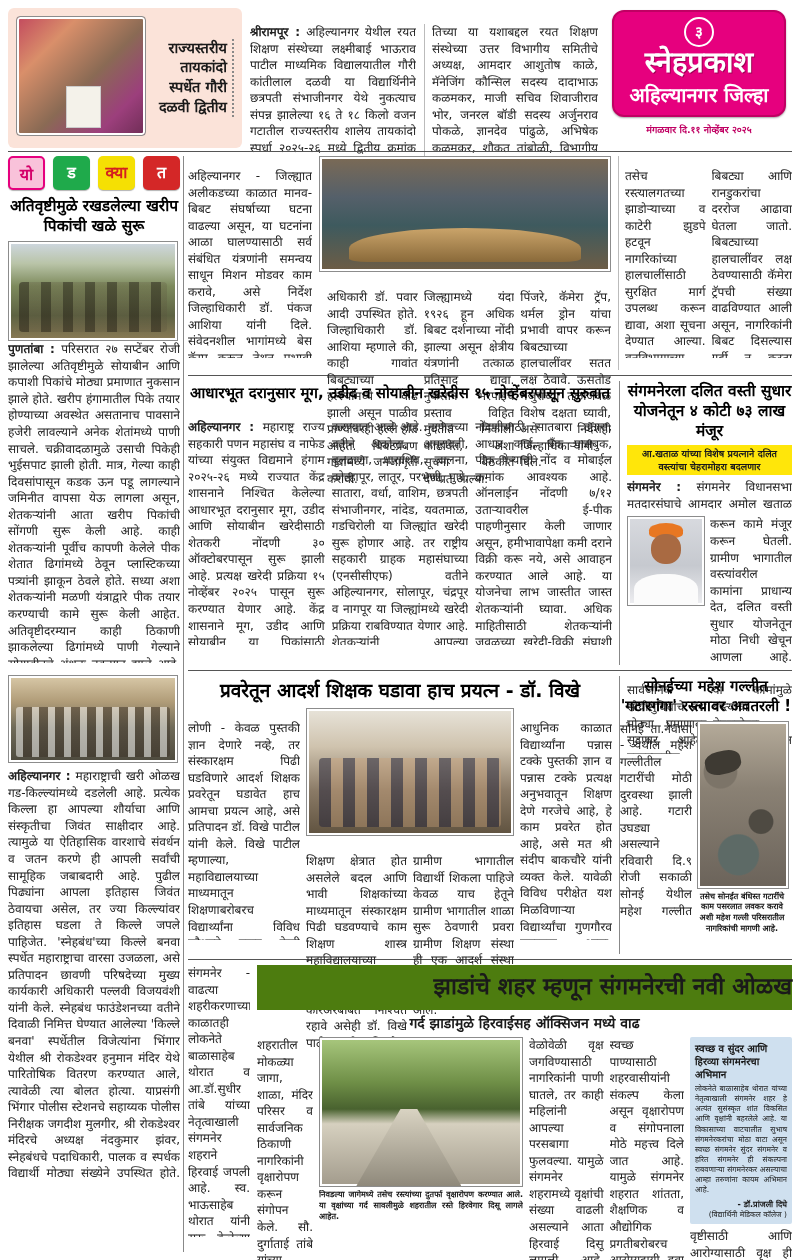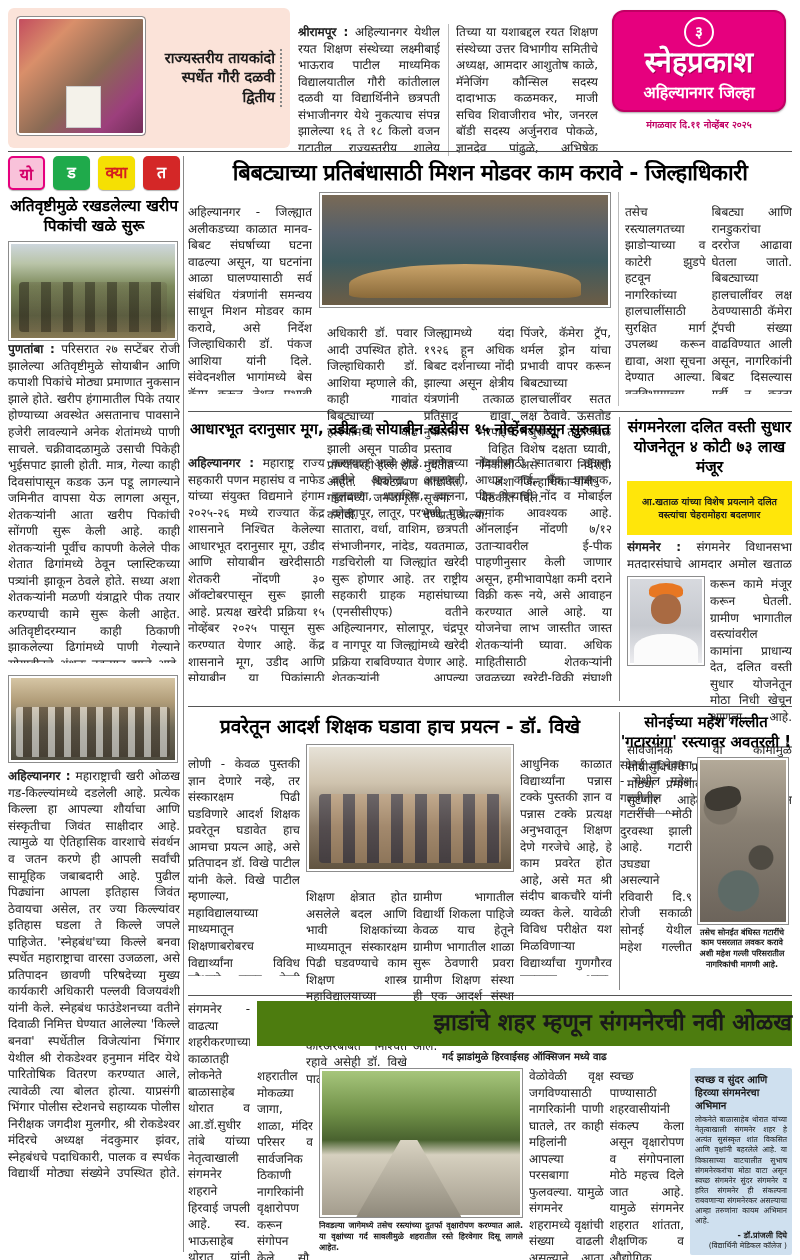--- a/index.html
+++ b/index.html
@@ -8,35 +8,35 @@
   
   .bodytext{font-size:12px;line-height:1.38;text-align:justify;color:#222;overflow:hidden;}
   .bodytext b{font-weight:bold;}
   .colrule{border-left:1px solid #bbb;}
   .hrule{position:absolute;left:8px;right:8px;height:0;border-top:1.5px solid #555;}
   .vrule{position:absolute;top:156px;bottom:8px;width:0;border-left:1.5px solid #888;}
   .photo{border:1px solid #8c8c8c;box-shadow:0 0 0 2px #fff inset;position:relative;overflow:hidden;flex:none;}
   .headline{font-weight:bold;color:#000;}
   
   .top-strip{position:absolute;left:8px;top:8px;width:784px;height:140px;display:flex;gap:8px;}
-  .gauri-box{width:282px;background:#fbe3d9;border-radius:6px;display:flex;padding:8px;box-sizing:border-box;}
+  .gauri-box{width:234px;background:#fbe3d9;border-radius:6px;display:flex;padding:8px;box-sizing:border-box;}
   .photo-gauri{width:128px;height:118px;border-radius:4px;
      background:linear-gradient(135deg,#c2485e 0%,#d98f6a 25%,#8a6a54 55%,#9c3f7c 80%,#6e2d55 100%);}
   .photo-gauri:after{content:"";position:absolute;left:38%;bottom:6%;width:26%;height:34%;background:#f4f2ea;border:1px solid #ccc;}
   .gauri-caption{flex:1;font-size:14.5px;font-weight:bold;line-height:1.35;text-align:right;
      border-right:2px dotted #888;padding-right:5px;align-self:center;}
   .top-text{flex:1;display:flex;gap:8px;padding-top:4px;}
   .top-text .col{flex:1;height:132px;}
   .masthead{width:186px;text-align:center;}
   .mast-box{margin:2px 6px 0 6px;background:#e6007e;border:2px solid #c00063;border-radius:12px;
      padding:4px 4px 7px 4px;box-shadow:0 1px 2px rgba(0,0,0,.35);}
   .issue-circle{width:26px;height:26px;margin:1px auto 0 auto;border:2px solid #ffffff;border-radius:50%;
      color:#fff;font-weight:bold;font-size:15px;line-height:26px;}
   .mast-title{color:#fff;font-weight:bold;font-size:29px;line-height:1.1;text-shadow:1px 1px 0 #9c0054;}
-  .mast-sub{color:#fff;font-weight:bold;font-size:16px;margin-top:2px;}
+  .mast-sub{color:#fff;font-weight:bold;font-size:20px;margin-top:2px;}
   .mast-date{color:#c00063;font-weight:bold;font-size:9.5px;margin-top:6px;}
   
   .left-col{position:absolute;left:8px;top:156px;width:172px;bottom:8px;}
   .tiles{display:flex;gap:5px;justify-content:space-between;margin-bottom:6px;}
   .tile{width:37px;height:34px;border-radius:5px;font-weight:bold;font-size:16px;line-height:34px;
      text-align:center;box-shadow:0 1px 1px rgba(0,0,0,.3);}
   .tile-0{background:#f9c2da;color:#d4006a;border:2px solid #e6007e;box-sizing:border-box;}
   .tile-1{background:#1faa4b;color:#ffffff;}
   .tile-2{background:#f5e003;color:#d42020;}
   .tile-3{background:#d42727;color:#ffffff;}
@@ -72,21 +72,21 @@
   .leopard-right{flex:1;display:flex;gap:6px;border-left:1px solid #bbb;padding-left:6px;}
   .leopard-right .col{flex:1;}
   
   .row2{display:flex;gap:7px;height:284px;}
   .procure{width:424px;}
   .procure-head{font-size:15px;text-align:center;margin:1px 0 5px 0;}
   .procure-cols{display:flex;gap:7px;height:250px;}
   .procure-cols .col{flex:1;}
   .dalit{flex:1;border-left:1.5px solid #888;padding-left:7px;}
   .dalit-head{font-size:15.5px;text-align:center;line-height:1.3;margin:0 0 4px 0;}
-  .dalit-sub{background:#ffe60a;font-weight:bold;font-size:9.5px;text-align:center;padding:14px 1px;margin-bottom:4px;}
+  .dalit-sub{background:#ffe60a;font-weight:bold;font-size:9.5px;text-align:center;padding:2px 1px;margin-bottom:4px;}
   .dalit-top{display:flex;gap:5px;}
   .photo-portrait{width:76px;height:88px;background:linear-gradient(180deg,#d8dadf 0%,#c6c9cf 55%,#eeeef1 100%);}
   .portrait-cap{position:absolute;top:6%;left:27%;width:46%;height:17%;background:#e87722;border-radius:50% 50% 30% 30%;}
   .portrait-face{position:absolute;top:19%;left:30%;width:40%;height:34%;background:#a96a42;border-radius:46%;}
   .portrait-body{position:absolute;bottom:-2%;left:8%;width:84%;height:38%;background:#fbfbfb;border-radius:45% 45% 0 0;}
   .dalit-lead{flex:1;height:150px;}
   .dalit-cols{display:flex;gap:6px;margin-top:4px;height:96px;}
   .dalit-cols .col{flex:1;}
   
   .row3{display:flex;gap:7px;height:278px;}
@@ -175,21 +175,20 @@
     <div class="lc-head headline">अतिवृष्टीमुळे रखडलेल्या खरीप पिकांची खळे सुरू</div>
     <div class="photo photo-kharip"></div>
     <p class="bodytext lc-body1"><b>पुणतांबा :</b> <span>परिसरात २७ सप्टेंबर रोजी झालेल्या अतिवृष्टीमुळे सोयाबीन आणि कपाशी पिकांचे मोठ्या प्रमाणात नुकसान झाले होते. खरीप हंगामातील पिके तयार होण्याच्या अवस्थेत असतानाच पावसाने हजेरी लावल्याने अनेक शेतांमध्ये पाणी साचले. चक्रीवादळामुळे उसाची पिकेही भुईसपाट झाली होती. मात्र, गेल्या काही दिवसांपासून कडक ऊन पडू लागल्याने जमिनीत वापसा येऊ लागला असून, शेतकऱ्यांनी आता खरीप पिकांची सोंगणी सुरू केली आहे. काही शेतकऱ्यांनी पूर्वीच कापणी केलेले पीक शेतात ढिगांमध्ये ठेवून प्लास्टिकच्या पत्र्यांनी झाकून ठेवले होते. सध्या अशा शेतकऱ्यांनी मळणी यंत्राद्वारे पीक तयार करण्याची कामे सुरू केली आहेत. अतिवृष्टीदरम्यान काही ठिकाणी झाकलेल्या ढिगांमध्ये पाणी गेल्याने सोयाबीनचे अंशतः नुकसान झाले आहे. याशिवाय सोंगणी व मळणीच्या खर्चातही वाढ झाली असून शासनाने नुकसानग्रस्त शेतकऱ्यांना आर्थिक मदत द्यावी, अशी मागणी परिसरातील शेतकऱ्यांकडून होत आहे.</span></p>
     <div class="photo photo-kille"></div>
     <p class="bodytext lc-body2"><b>अहिल्यानगर :</b> <span>महाराष्ट्राची खरी ओळख गड-किल्ल्यांमध्ये दडलेली आहे. प्रत्येक किल्ला हा आपल्या शौर्याचा आणि संस्कृतीचा जिवंत साक्षीदार आहे. त्यामुळे या ऐतिहासिक वारशाचे संवर्धन व जतन करणे ही आपली सर्वांची सामूहिक जबाबदारी आहे. पुढील पिढ्यांना आपला इतिहास जिवंत ठेवायचा असेल, तर ज्या किल्ल्यांवर इतिहास घडला ते किल्ले जपले पाहिजेत. 'स्नेहबंध'च्या किल्ले बनवा स्पर्धेत महाराष्ट्राचा वारसा उजळला, असे प्रतिपादन छावणी परिषदेच्या मुख्य कार्यकारी अधिकारी पल्लवी विजयवंशी यांनी केले. स्नेहबंध फाउंडेशनच्या वतीने दिवाळी निमित्त घेण्यात आलेल्या 'किल्ले बनवा' स्पर्धेतील विजेत्यांना भिंगार येथील श्री रोकडेश्वर हनुमान मंदिर येथे पारितोषिक वितरण करण्यात आले, त्यावेळी त्या बोलत होत्या. याप्रसंगी भिंगार पोलीस स्टेशनचे सहाय्यक पोलीस निरीक्षक जगदीश मुलगीर, श्री रोकडेश्वर मंदिरचे अध्यक्ष नंदकुमार झंवर, स्नेहबंधचे पदाधिकारी, पालक व स्पर्धक विद्यार्थी मोठ्या संख्येने उपस्थित होते. स्पर्धेत सहभागी विद्यार्थ्यांना प्रमाणपत्र व पारितोषिके देऊन गौरविण्यात आले. किल्ले बनविण्याच्या या उपक्रमातून मुलांमध्ये इतिहासाची आवड निर्माण होत असल्याचे मत मान्यवरांनी व्यक्त केले.</span></p>
   </div>
 
   <div class="main">
 
     <div>
-      <div class="headline leopard-head">बिबट्याच्या प्रतिबंधासाठी मिशन मोडवर काम करावे - जिल्हाधिकारी</div>
       <div class="leopard-grid">
         <p class="bodytext leopard-c1">अहिल्यानगर - जिल्ह्यात अलीकडच्या काळात मानव-बिबट संघर्षाच्या घटना वाढल्या असून, या घटनांना आळा घालण्यासाठी सर्व संबंधित यंत्रणांनी समन्वय साधून मिशन मोडवर काम करावे, असे निर्देश जिल्हाधिकारी डॉ. पंकज आशिया यांनी दिले. संवेदनशील भागांमध्ये बेस कॅम्प करून तेथून प्रभावी प्रतिबंधात्मक उपाययोजना राबवाव्यात, अशा सूचनाही त्यांनी दिल्या. जिल्हाधिकारी कार्यालयात आयोजित जिल्हा बिबट प्रतिबंध समितीच्या आढावा बैठकीत ते बोलत होते. बैठकीस जिल्हा परिषदेचे मुख्य कार्यकारी अधिकारी आनंद भंडारी, जिल्हा पोलीस अधीक्षक सोमनाथ घार्गे, उपवनसंरक्षक धर्मवीर सालविठ्ठल, निवासी उपजिल्हाधिकारी बाबासाहेब शिंदे, जिल्हा नियोजन अधिकारी व महावितरणचे अधीक्षक</p>
         <div class="leopard-center">
           <div class="photo photo-meeting"></div>
           <div class="leopard-under">
             <p class="bodytext col">अधिकारी डॉ. पवार आदी उपस्थित होते. जिल्हाधिकारी डॉ. आशिया म्हणाले की, काही गावांत बिबट्याच्या हल्ल्यांमध्ये वाढ झाली असून पाळीव प्राण्यांवरही हल्ले होत आहेत. बिबटप्रवण गावांमध्ये जनजागृती करावी.</p>
             <p class="bodytext col">जिल्ह्यामध्ये यंदा १९२६ हून अधिक बिबट दर्शनाच्या नोंदी झाल्या असून क्षेत्रीय यंत्रणांनी तत्काळ प्रतिसाद द्यावा. नुकसान भरपाईचे प्रस्ताव विहित मुदतीत निकाली काढावेत, अशा सूचना बैठकीत देण्यात आल्या.</p>
             <p class="bodytext col">पिंजरे, कॅमेरा ट्रॅप, थर्मल ड्रोन यांचा प्रभावी वापर करून बिबट्याच्या हालचालींवर सतत लक्ष ठेवावे. ऊसतोड मजुरांच्या तळांजवळ विशेष दक्षता घ्यावी, असे निर्देशही जिल्हाधिकाऱ्यांनी दिले.</p>
           </div>
         </div>
@@ -258,21 +257,21 @@
         </div>
       </div>
     </div>
 
     <hr class="sec-rule">
 
     <div class="bottom">
       <p class="bodytext bot-c1" style="margin:0;">संगमनेर - वाढत्या शहरीकरणाच्या काळातही लोकनेते बाळासाहेब थोरात व आ.डॉ.सुधीर तांबे यांच्या नेतृत्वाखाली संगमनेर शहराने हिरवाई जपली आहे. स्व. भाऊसाहेब थोरात यांनी सुरू केलेल्या दंडकारण्य अभियानातून तालुक्यात लाखो वृक्षांची लागवड झाली असून झाडांचे शहर म्हणून संगमनेरची नवी ओळख निर्माण झाली आहे.</p>
       <div class="bot-main">
         <div class="trees-band">झाडांचे शहर म्हणून संगमनेरची नवी ओळख</div>
-        <div style="text-align:center;font-weight:bold;font-size:10px;margin-top:3px;">गर्द झाडांमुळे हिरवाईसह ऑक्सिजन मध्ये वाढ</div>
+        <div style="text-align:center;font-weight:bold;font-size:14px;margin-top:3px;">गर्द झाडांमुळे हिरवाईसह ऑक्सिजन मध्ये वाढ</div>
         <div class="trees-content">
           <p class="bodytext trees-c2" style="margin:0;">शहरातील मोकळ्या जागा, शाळा, मंदिर परिसर व सार्वजनिक ठिकाणी नागरिकांनी वृक्षारोपण करून संगोपन केले. सौ. दुर्गाताई तांबे यांच्या पुढाकाराने महिलांनीही या उपक्रमात मोठा सहभाग घेतला.</p>
           <div class="trees-photoblock">
             <div class="photo photo-road"></div>
             <div class="trees-caption">निवडल्या जागेमध्ये तसेच रस्त्यांच्या दुतर्फा वृक्षारोपण करण्यात आले. या वृक्षांच्या गर्द सावलीमुळे शहरातील रस्ते हिरवेगार दिसू लागले आहेत.</div>
           </div>
           <p class="bodytext trees-c3" style="margin:0;">वेळोवेळी वृक्ष जगविण्यासाठी नागरिकांनी पाणी घातले, तर काही महिलांनी आपल्या परसबागा फुलवल्या. यामुळे संगमनेर शहरामध्ये वृक्षांची संख्या वाढली असल्याने आता हिरवाई दिसू लागली आहे. स्वच्छतेसाठी सौ. दुर्गाताई तांबे यांनी पुढाकार घेतला, त्यांना नागरिक व महिलांचा मोठा प्रतिसाद मिळाला. ओला कचरा व सुका कचरा हा अभिनव उपक्रम राबविण्यात आला.</p>
           <p class="bodytext trees-c4" style="margin:0;">स्वच्छ पाण्यासाठी शहरवासीयांनी संकल्प केला असून वृक्षारोपण व संगोपनाला मोठे महत्त्व दिले जात आहे. यामुळे संगमनेर शहरात शांतता, शैक्षणिक व औद्योगिक प्रगतीबरोबरच आरोग्यदायी हवा मिळू लागली आहे. संगमनेरचा हा आदर्श इतर शहरांनीही घ्यावा, असे मत नागरिक व्यक्त करीत आहेत.</p>
           <div class="trees-c5">
             <div class="blue-box">

